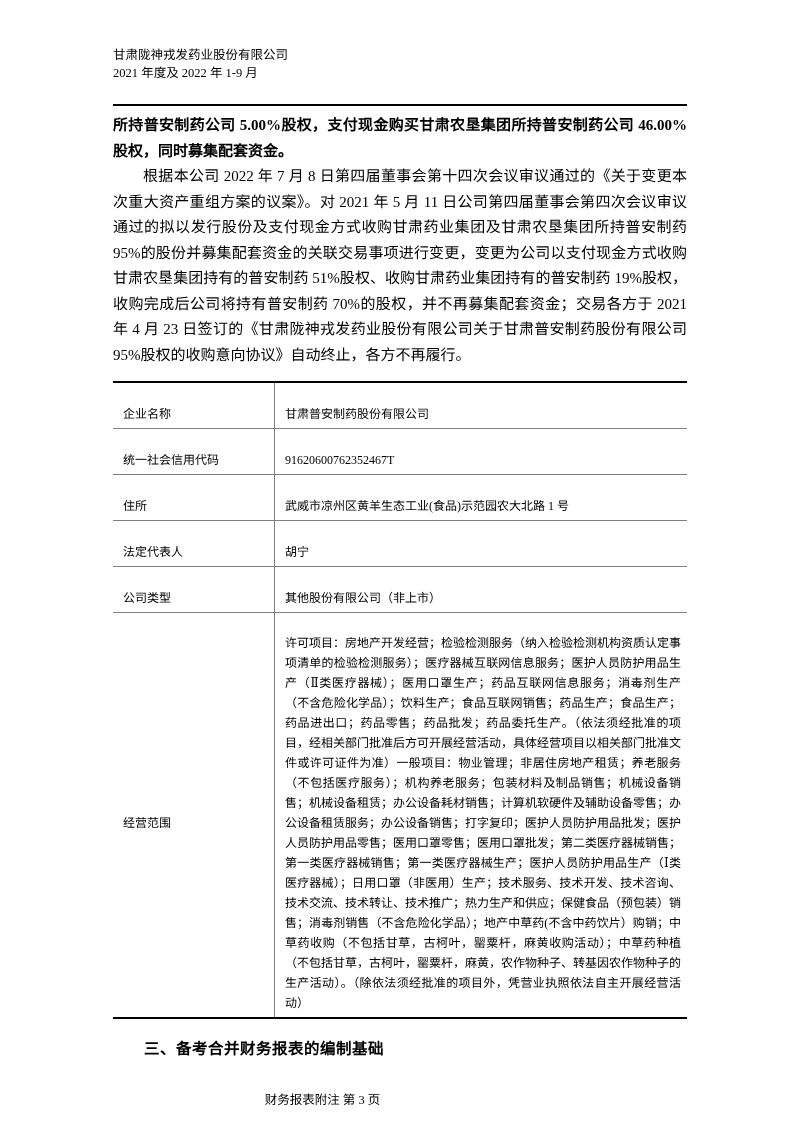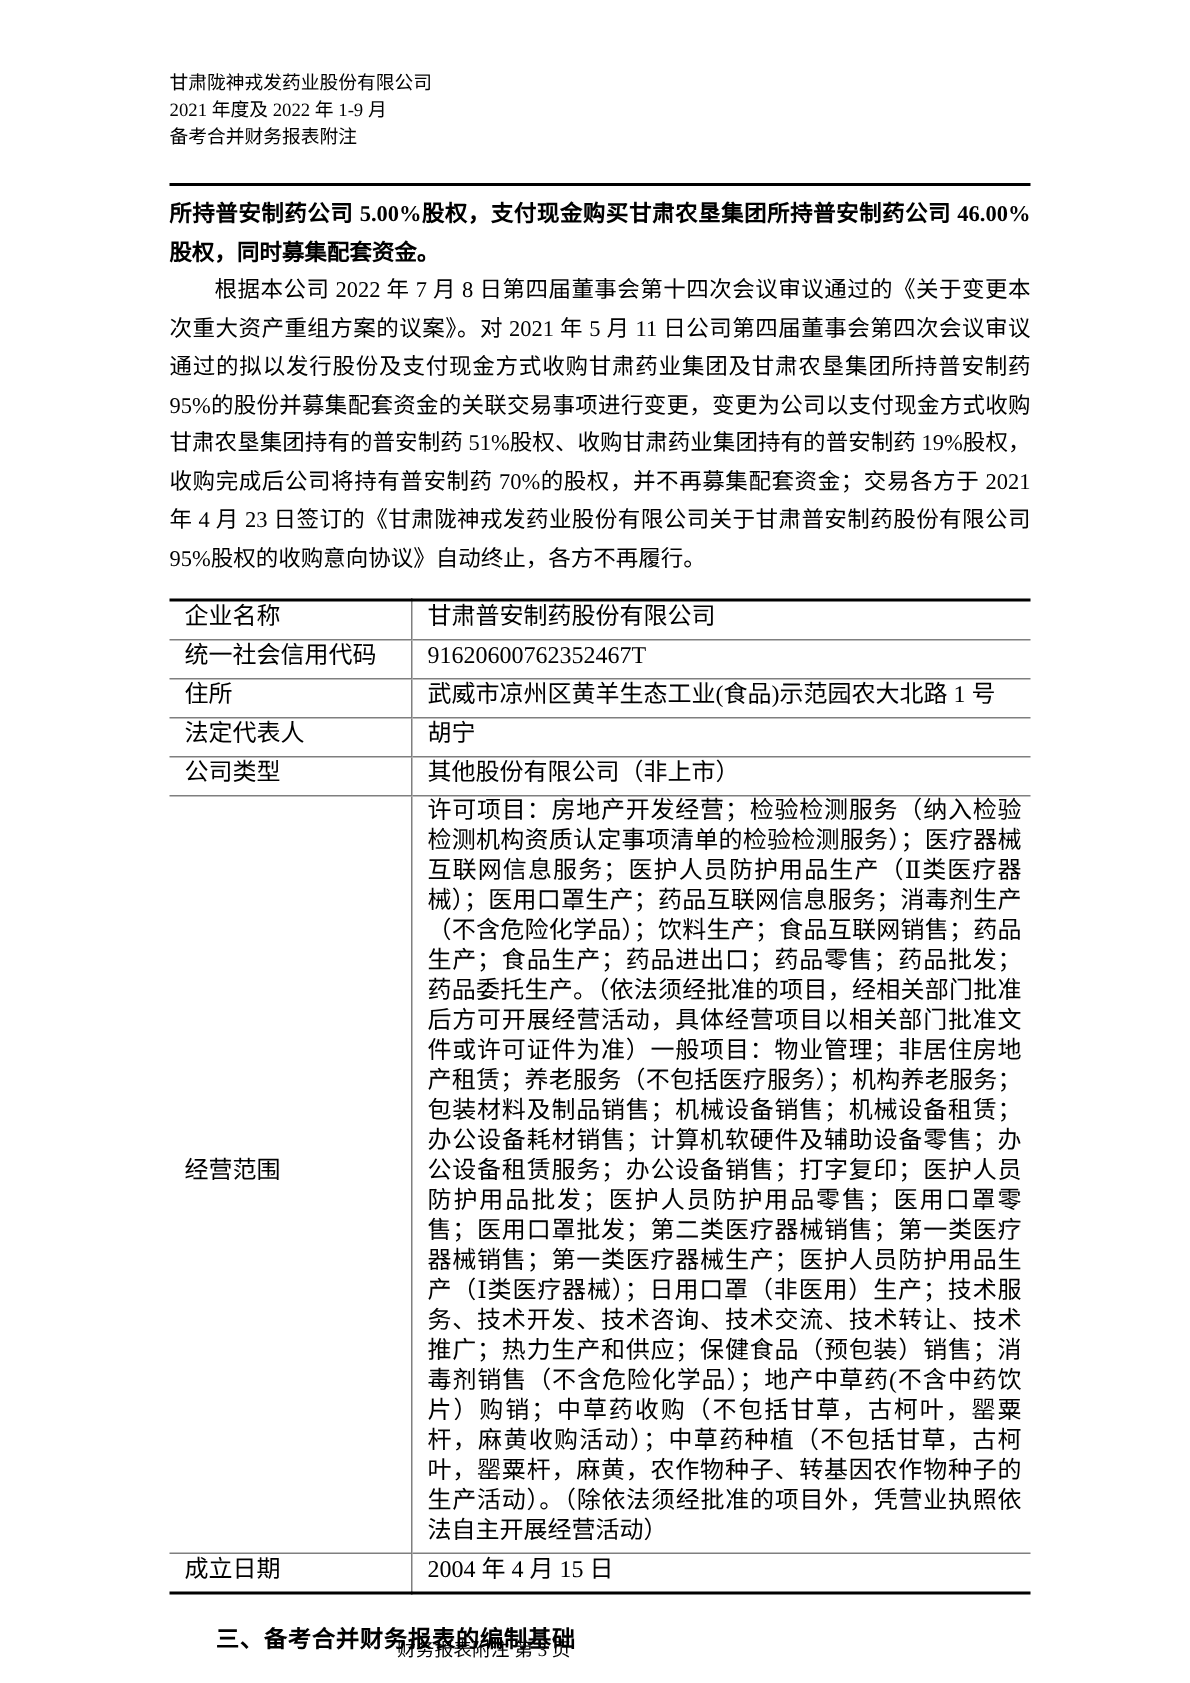--- a/index.html
+++ b/index.html
@@ -52,24 +52,24 @@
   
   table.info-table {
     width: 100%;
     margin-top: 13px;
     border-collapse: collapse;
     border-top: 2.5px solid #000000;
     border-bottom: 2.5px solid #000000;
     table-layout: fixed;
   }
   table.info-table td {
-    font-size: 16px;
+    font-size: 12px;
     line-height: 20px;
     vertical-align: middle;
-    padding: 0 6px 4px 10px;
+    padding: 20px 6px 4px 10px;
     border-top: 1px solid #7f7f7f;
   }
   table.info-table tr:first-child td { border-top: none; }
   table.info-table td.label-cell {
     width: 145px;
     border-right: 1px solid #7f7f7f;
     white-space: nowrap;
   }
   table.info-table td.value-cell {
     text-align: justify;
@@ -87,21 +87,20 @@
 </style>
 </head>
 <body>
 
 <div class="page">
   <div class="content">
 
     <div class="doc-header">
       <div>甘肃陇神戎发药业股份有限公司</div>
       <div>2021 年度及 2022 年 1-9 月</div>
-      <div>备考合并财务报表附注</div>
     </div>
 
     <p class="body-para first">所持普安制药公司 5.00%股权，支付现金购买甘肃农垦集团所持普安制药公司 46.00%股权，同时募集配套资金。</p>
     <p class="body-para indent">根据本公司 2022 年 7 月 8 日第四届董事会第十四次会议审议通过的《关于变更本次重大资产重组方案的议案》。对 2021 年 5 月 11 日公司第四届董事会第四次会议审议通过的拟以发行股份及支付现金方式收购甘肃药业集团及甘肃农垦集团所持普安制药 95%的股份并募集配套资金的关联交易事项进行变更，变更为公司以支付现金方式收购甘肃农垦集团持有的普安制药 51%股权、收购甘肃药业集团持有的普安制药 19%股权，收购完成后公司将持有普安制药 70%的股权，并不再募集配套资金；交易各方于 2021 年 4 月 23 日签订的《甘肃陇神戎发药业股份有限公司关于甘肃普安制药股份有限公司 95%股权的收购意向协议》自动终止，各方不再履行。</p>
 
 
     <table class="info-table">
       <tbody>
         <tr class="simple-row">
           <td class="label-cell">企业名称</td>
@@ -120,24 +119,20 @@
           <td class="value-cell">胡宁</td>
         </tr>
         <tr class="simple-row">
           <td class="label-cell">公司类型</td>
           <td class="value-cell">其他股份有限公司（非上市）</td>
         </tr>
         <tr>
           <td class="label-cell">经营范围</td>
           <td class="value-cell">许可项目：房地产开发经营；检验检测服务（纳入检验检测机构资质认定事项清单的检验检测服务）；医疗器械互联网信息服务；医护人员防护用品生产（Ⅱ类医疗器械）；医用口罩生产；药品互联网信息服务；消毒剂生产（不含危险化学品）；饮料生产；食品互联网销售；药品生产；食品生产；药品进出口；药品零售；药品批发；药品委托生产。（依法须经批准的项目，经相关部门批准后方可开展经营活动，具体经营项目以相关部门批准文件或许可证件为准）一般项目：物业管理；非居住房地产租赁；养老服务（不包括医疗服务）；机构养老服务；包装材料及制品销售；机械设备销售；机械设备租赁；办公设备耗材销售；计算机软硬件及辅助设备零售；办公设备租赁服务；办公设备销售；打字复印；医护人员防护用品批发；医护人员防护用品零售；医用口罩零售；医用口罩批发；第二类医疗器械销售；第一类医疗器械销售；第一类医疗器械生产；医护人员防护用品生产（Ⅰ类医疗器械）；日用口罩（非医用）生产；技术服务、技术开发、技术咨询、技术交流、技术转让、技术推广；热力生产和供应；保健食品（预包装）销售；消毒剂销售（不含危险化学品）；地产中草药(不含中药饮片）购销；中草药收购（不包括甘草，古柯叶，罂粟杆，麻黄收购活动）；中草药种植（不包括甘草，古柯叶，罂粟杆，麻黄，农作物种子、转基因农作物种子的生产活动）。（除依法须经批准的项目外，凭营业执照依法自主开展经营活动）</td>
         </tr>
-        <tr class="simple-row">
-          <td class="label-cell">成立日期</td>
-          <td class="value-cell">2004 年 4 月 15 日</td>
-        </tr>
       </tbody>
     </table>
 
     <h3 class="section-heading heading-3">三、备考合并财务报表的编制基础</h3>
 
   </div>
 
   <div class="doc-footer">财务报表附注 第 3 页</div>
 </div>
 

